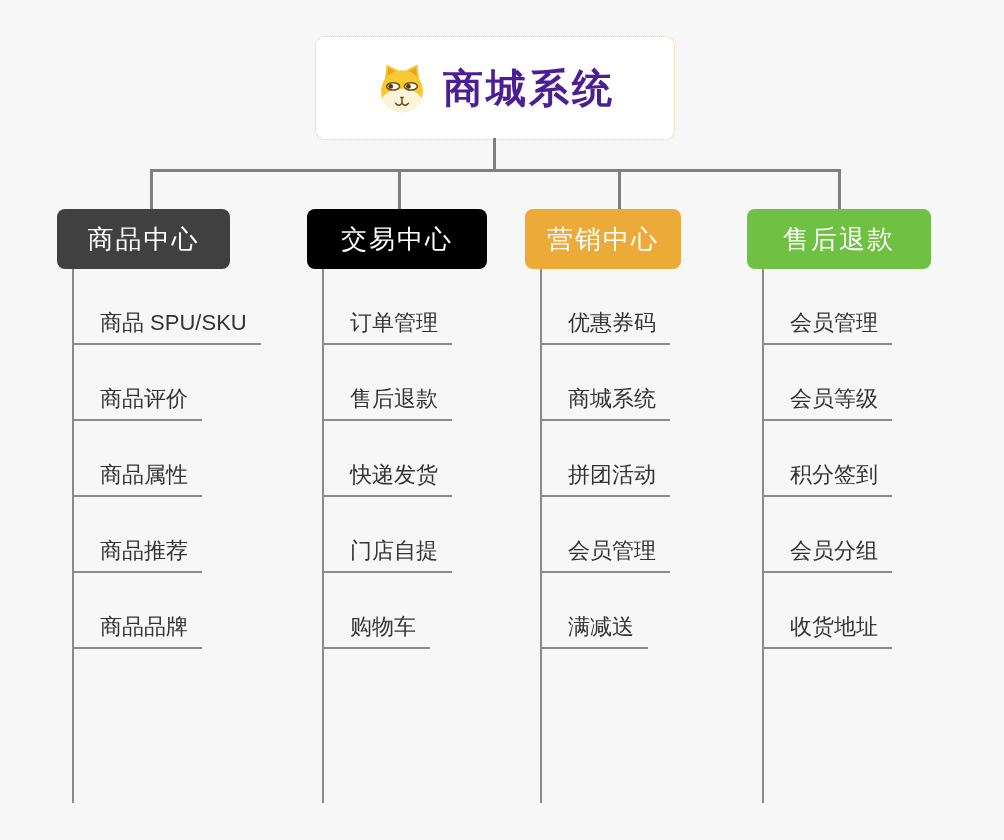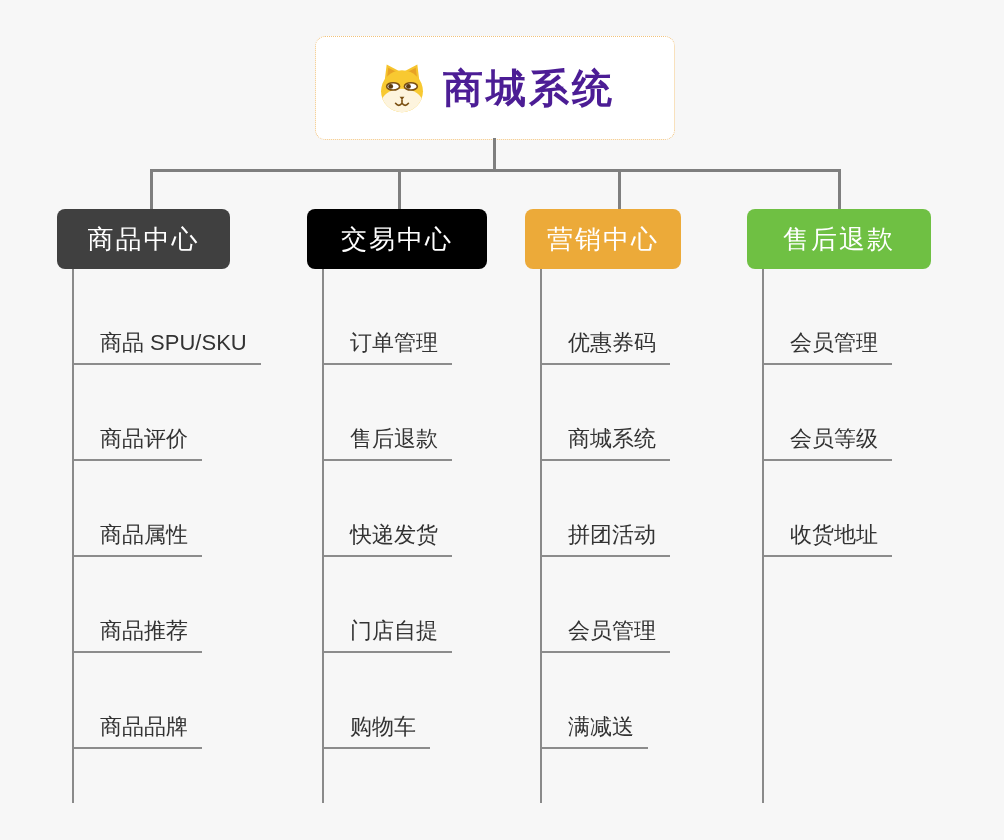--- a/index.html
+++ b/index.html
@@ -30,21 +30,21 @@
   .col{position:absolute;top:209px;}
   .branch-header{
     height:60px;border-radius:8px;
     display:flex;align-items:center;justify-content:center;
     color:#ffffff;font-size:26px;letter-spacing:2px;white-space:nowrap;
   }
   .spine{
     position:absolute;left:15px;top:60px;width:2px;height:534px;background:#8a8a8a;
   }
   .leaves{padding-left:15px;}
-  .leaf{height:96px;display:flex;align-items:flex-end;}
+  .leaf{height:76px;display:flex;align-items:flex-end;}
   .leaf-label{
     display:inline-block;white-space:nowrap;
     padding:0 14px 5px 28px;
     border-bottom:2px solid #8c8c8c;
     font-size:22px;color:#333333;
   }
 </style>
 </head>
 <body>
 
@@ -148,18 +148,24 @@
     <div class="branch-header" style="width: 184px; background-color: rgb(111, 192, 67);">售后退款</div>
     <div class="spine"></div>
     <div class="leaves">
       <div class="leaf">
           <span class="leaf-label">会员管理</span>
         </div>
       <div class="leaf">
           <span class="leaf-label">会员等级</span>
         </div>
       <div class="leaf">
+          <span class="leaf-label">积分签到</span>
+        </div>
+      <div class="leaf">
+          <span class="leaf-label">会员分组</span>
+        </div>
+      <div class="leaf">
           <span class="leaf-label">收货地址</span>
         </div>
     </div>
   </div>
 
 </div>
 
 </body></html>

